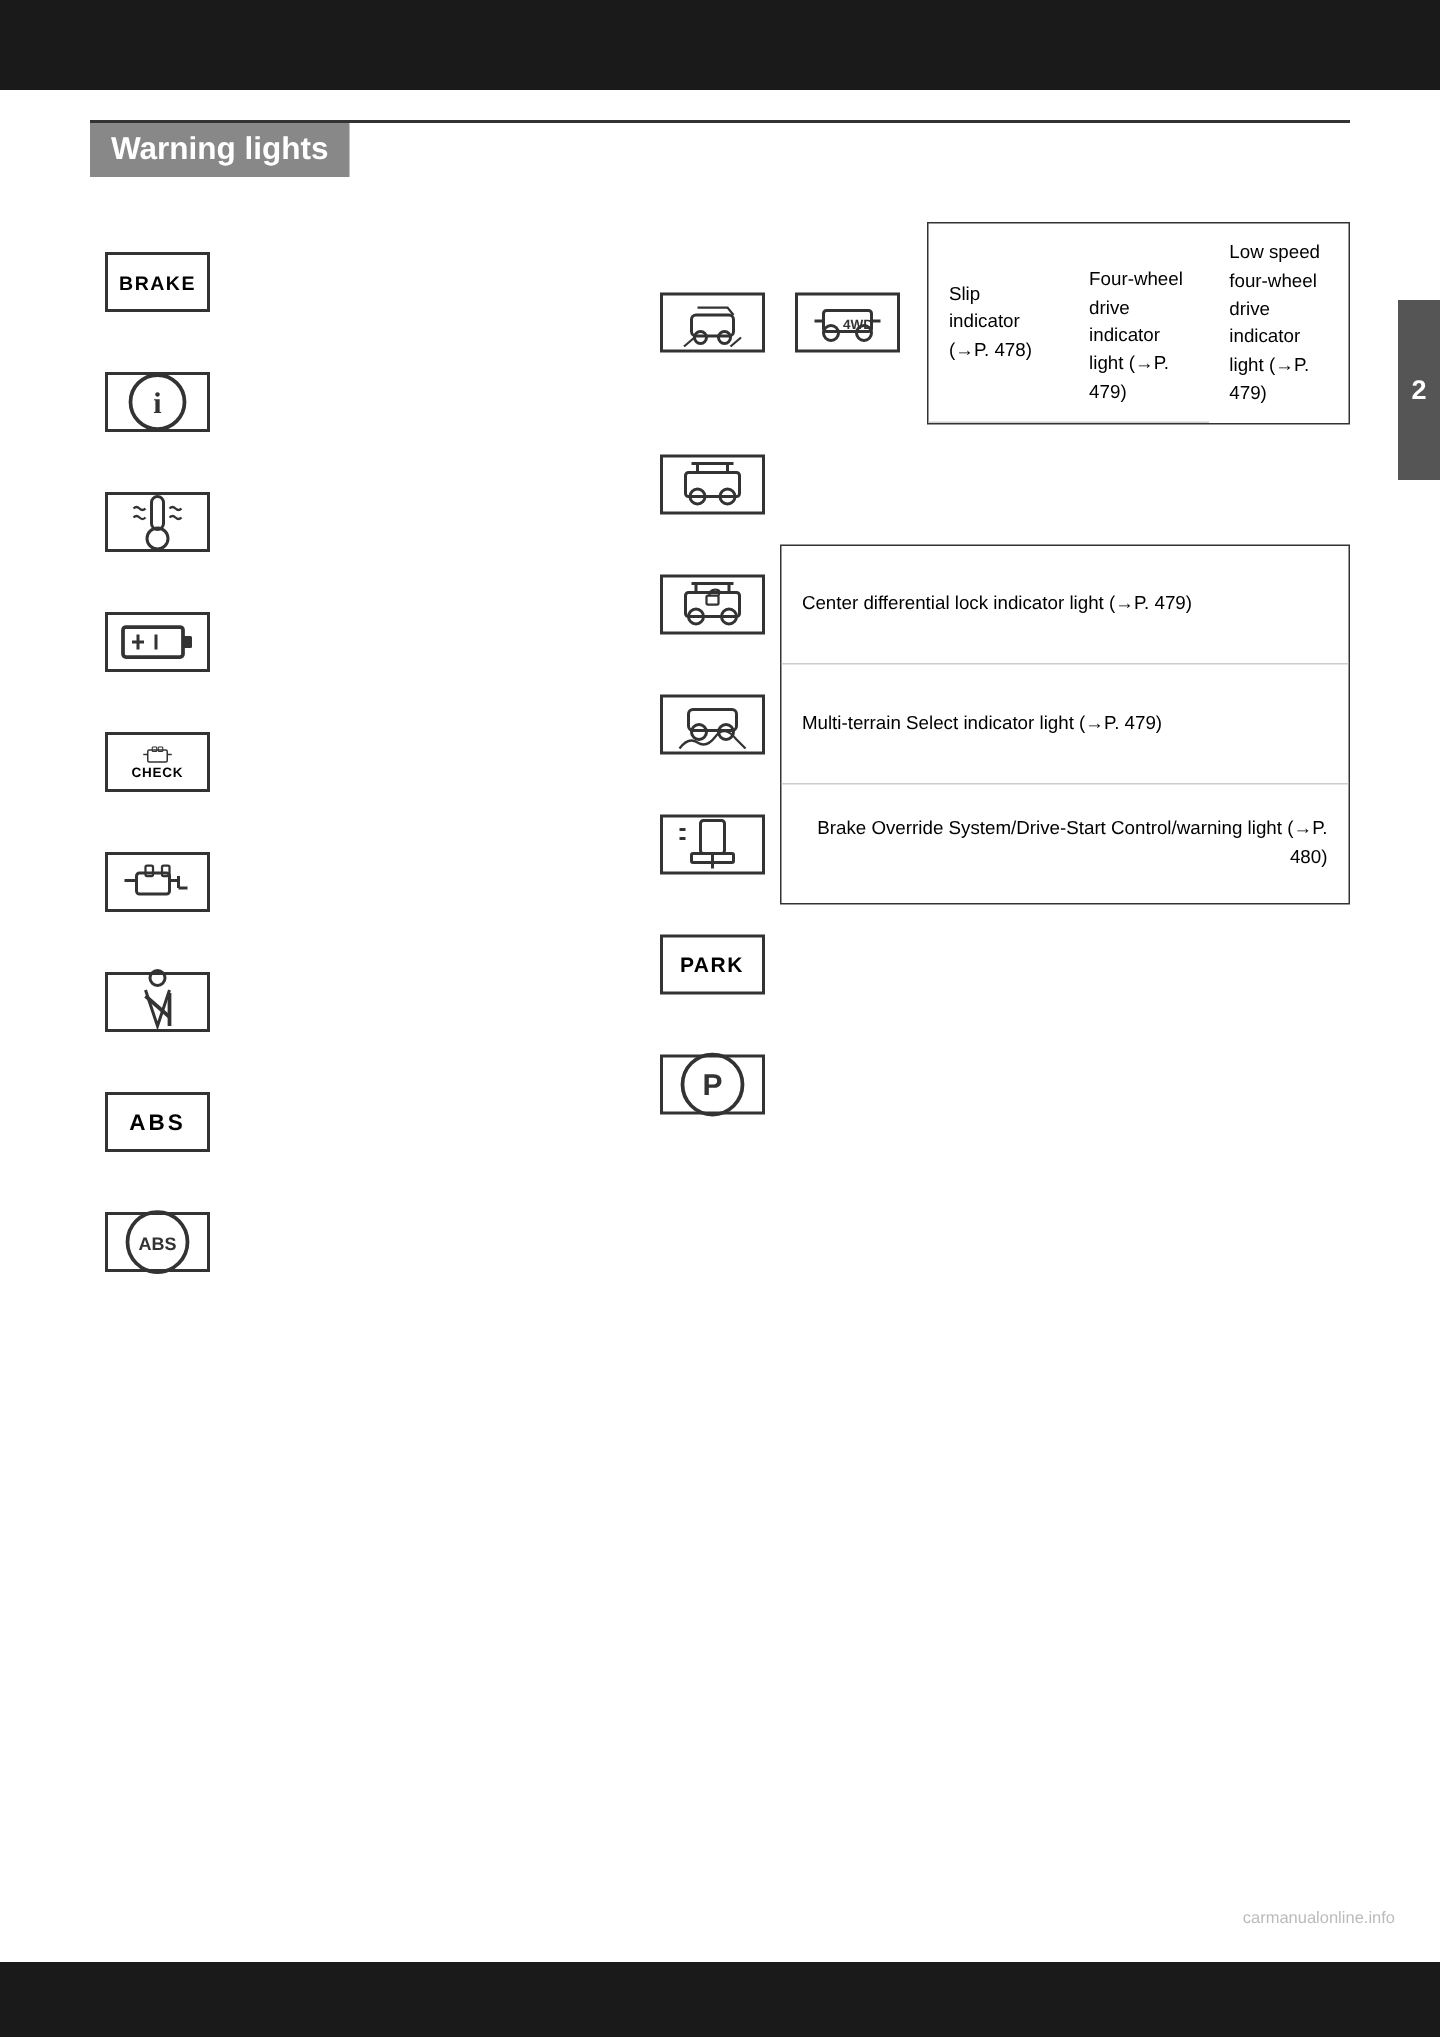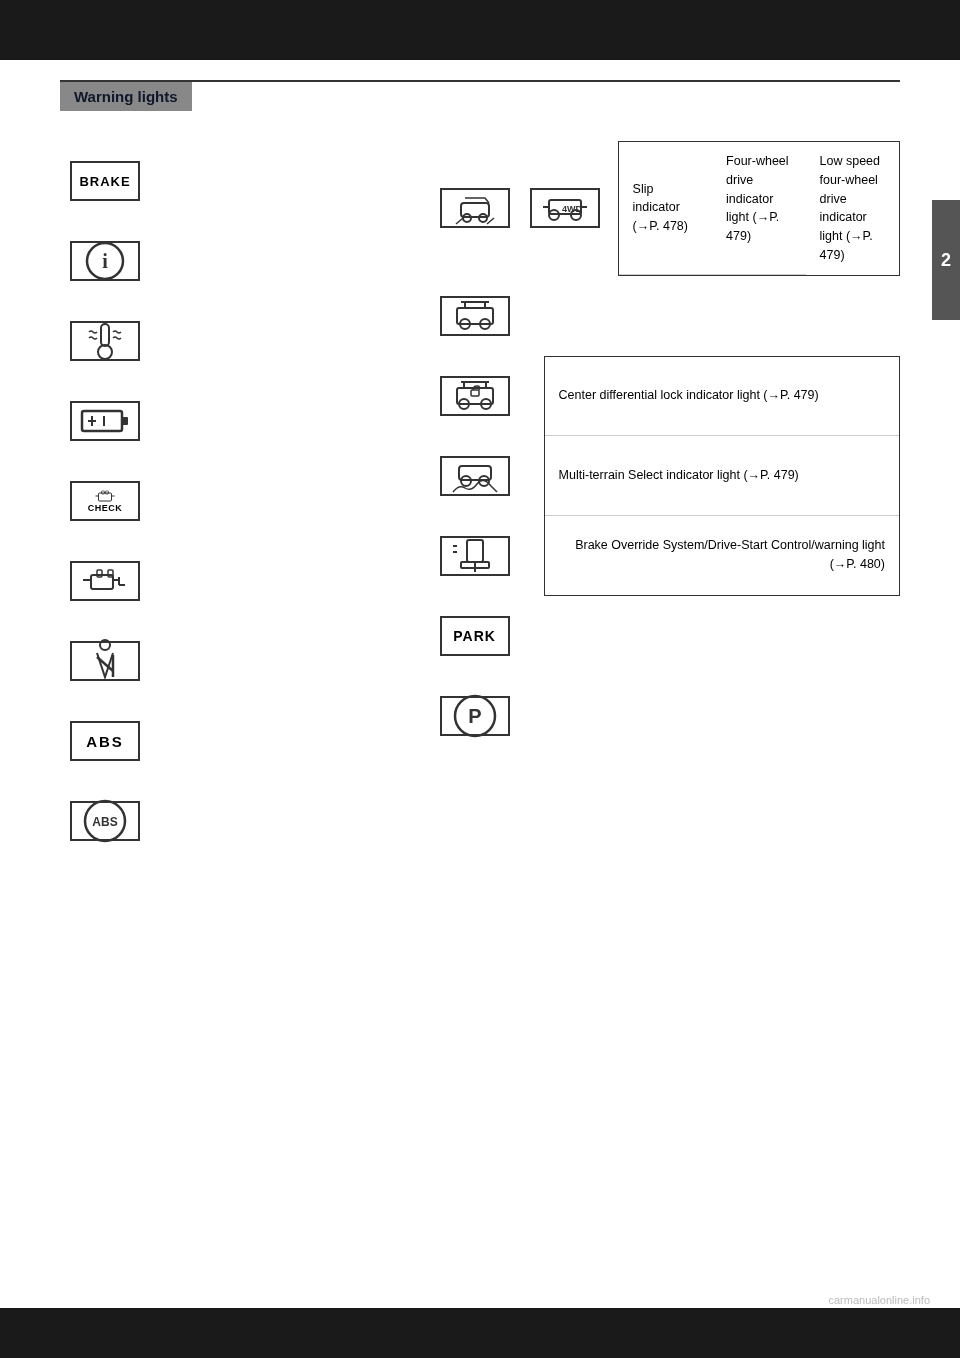--- a/index.html
+++ b/index.html
@@ -83,21 +83,21 @@
       right: 0;
       height: 50px;
       background: #1a1a1a;
       display: flex;
       align-items: center;
       padding: 0 20px;
     }
 
     .watermark-text {
       position: absolute;
-      bottom: 52px;
+      bottom: 73px;
       right: 30px;
       font-size: 11px;
       color: #bbb;
       text-align: right;
     }
   </style>
 </head>
 <body>
 
 <div class="page-container">
@@ -106,21 +106,21 @@
 
   <div class="chapter-tab">
     <span class="chapter-tab-number">2</span>
   </div>
 
   <div class="content-area">
     
     <div class="top-rule"></div>
 
     
-    <div style="background:#888; color:#0f172a; font-size:15px; font-weight:bold; padding:6px 14px; display:inline-block; margin-top:0; margin-bottom:30px;">
+    <div style="background:#888; color:#ffffff; font-size:21px; font-weight:bold; padding:6px 14px; display:inline-block; margin-top:0; margin-bottom:30px;">
       <span>Warning lights</span>
     </div>
 
     
     <div style="display:flex; flex-direction:row; width:100%;">
 
       <div style="width:44%; display:flex; flex-direction:column;">
 
         <div class="icon-row">
           <div class="icon-box">
@@ -259,21 +259,21 @@
                 </svg>
               </div>
             </div>
 
           </div>
 
           <div style="border:1.5px solid #333; margin-left:8px; flex:1; display:flex; ">
             <div style="padding:10px 14px; font-size:12.5px; line-height:1.5; border-bottom:1px solid #ccc; flex:1; display:flex; align-items:center;">
               <span>Slip indicator (→P. 478)</span>
             </div>
-            <div style="padding:10px 14px; font-size:12.5px; line-height:1.5; border-bottom:1px solid #ccc; flex:1; display:flex; align-items:flex-start;">
+            <div style="padding:10px 14px; font-size:12.5px; line-height:1.5; border-bottom:1px solid #ccc; flex:1; display:flex; align-items:flex-end;">
               <span>Four-wheel drive indica­tor light (→P. 479)</span>
             </div>
             <div style="padding:10px 14px; font-size:12.5px; line-height:1.5; flex:1; display:flex; align-items:center;">
               <span>Low speed four-wheel drive indicator light (→P. 479)</span>
             </div>
           </div>
         </div>
 
         <div class="icon-row">
           <div class="icon-box">
@@ -330,21 +330,21 @@
                   <rect x="10" y="26" width="28" height="6" rx="1" stroke="#333" stroke-width="2" fill="none"></rect>
                   <line x1="24" y1="26" x2="24" y2="36" stroke="#333" stroke-width="2"></line>
 
                   <line x1="6" y1="10" x2="2" y2="10" stroke="#333" stroke-width="2"></line>
                   <line x1="6" y1="16" x2="2" y2="16" stroke="#333" stroke-width="2"></line>
                 </svg>
               </div>
             </div>
           </div>
 
-          <div style="border:1.5px solid #333; margin-left:24px; flex:1; display:flex; flex-direction:column;">
+          <div style="border:1.5px solid #333; margin-left:0; flex:1; display:flex; flex-direction:column;">
             <div style="padding:10px 14px; font-size:12.5px; line-height:1.5; border-bottom:1px solid #ccc; flex:1; display:flex; align-items:center;">
               <span>Center differential lock indicator light (→P. 479)</span>
             </div>
             <div style="padding:10px 14px; font-size:12.5px; line-height:1.5; border-bottom:1px solid #ccc; flex:1; display:flex; align-items:center;">
               <span>Multi-terrain Select indi­cator light (→P. 479)</span>
             </div>
             <div style="padding:10px 14px; font-size:12.5px; line-height:1.5; flex:1; display:flex; align-items:center;text-align:right;">
               <span>Brake Override System/Drive-Start Control/warning light (→P. 480)</span>
             </div>
           </div>

